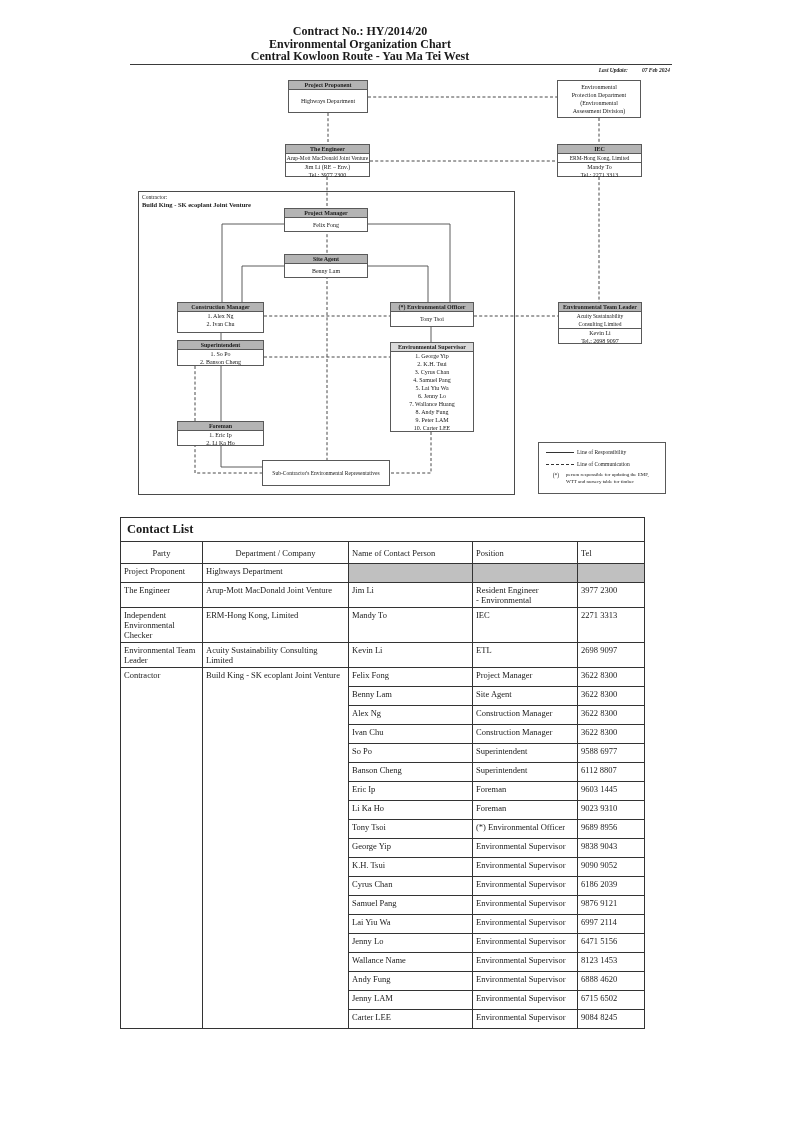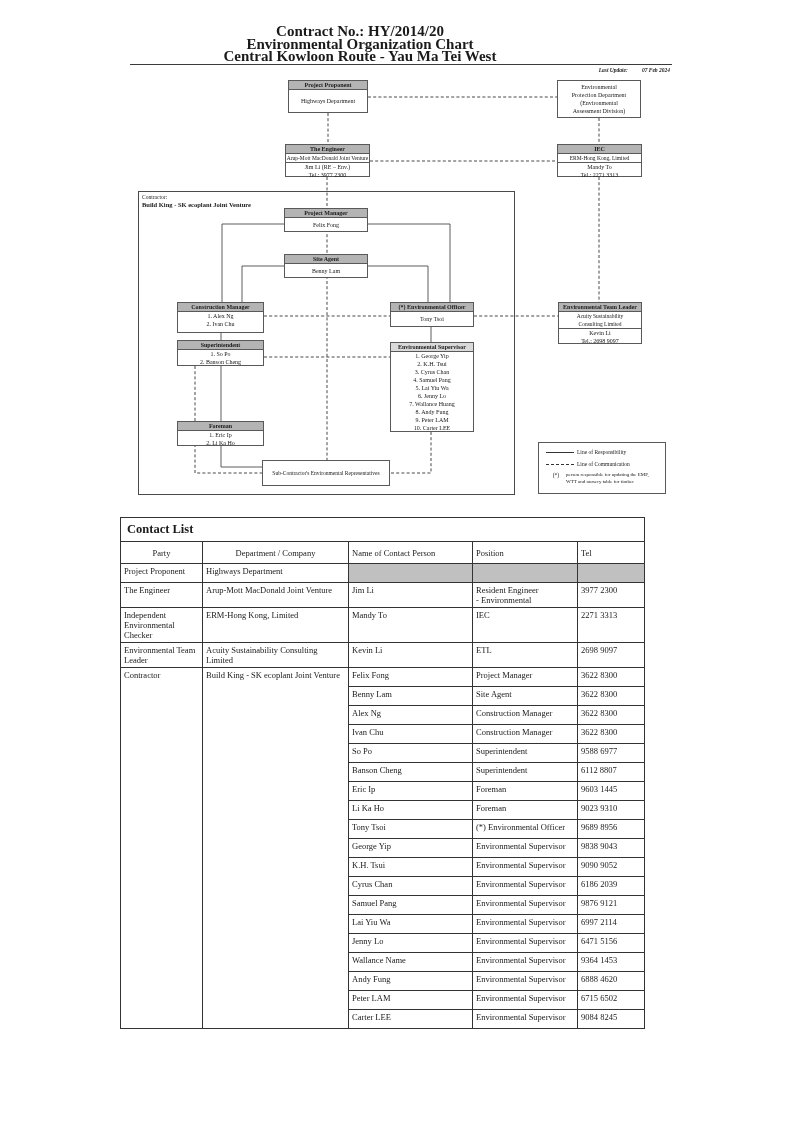--- a/index.html
+++ b/index.html
@@ -1,21 +1,21 @@
 <!DOCTYPE html>
 <html><head>
 <meta charset="utf-8">
 <style>
   html,body{margin:0;padding:0;background:#fff;}
   .page{position:relative;width:801px;height:1135px;background:#fff;overflow:hidden;
         font-family:"Liberation Serif","DejaVu Serif",serif;color:#1a1a1a;}
 
   
   .doc-titles{position:absolute;top:25px;left:0;width:720px;text-align:center;
-              font-weight:bold;font-size:15px;line-height:12.5px;}
+              font-weight:bold;font-size:12px;line-height:12.5px;}
   .rule{position:absolute;left:130px;top:64px;width:542px;height:1px;background:#3a3a3a;}
   .last-update{position:absolute;top:67px;right:131px;font-size:5.5px;font-weight:bold;
                font-style:italic;display:flex;gap:14px;}
 
   
   .connectors{position:absolute;left:0;top:0;z-index:1;}
   .contractor-box{position:absolute;left:138px;top:191px;width:377px;height:304px;
                   border:1.5px solid #4a4a4a;box-sizing:border-box;z-index:2;background:transparent;}
   .contractor-label{padding:2px 0 0 3px;font-size:5.5px;line-height:7px;}
   .contractor-name{padding:0 0 0 3px;font-size:6.5px;font-weight:bold;line-height:8px;}
@@ -334,29 +334,29 @@
           <td>6997 2114</td>
         </tr>
         <tr>
           <td>Jenny Lo</td>
           <td class="pre">Environmental Supervisor</td>
           <td>6471 5156</td>
         </tr>
         <tr>
           <td>Wallance Name</td>
           <td class="pre">Environmental Supervisor</td>
-          <td>9364 1453</td>
+          <td>8123 1453</td>
         </tr>
         <tr>
           <td>Andy Fung</td>
           <td class="pre">Environmental Supervisor</td>
           <td>6888 4620</td>
         </tr>
         <tr>
-          <td>Peter LAM</td>
+          <td>Jenny LAM</td>
           <td class="pre">Environmental Supervisor</td>
           <td>6715 6502</td>
         </tr>
         <tr>
           <td>Carter LEE</td>
           <td class="pre">Environmental Supervisor</td>
           <td>9084 8245</td>
         </tr>
       </tbody>
   </table>

